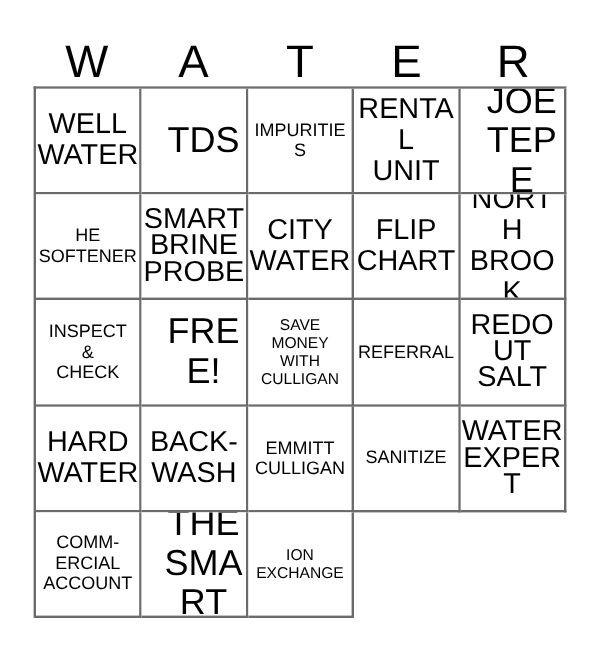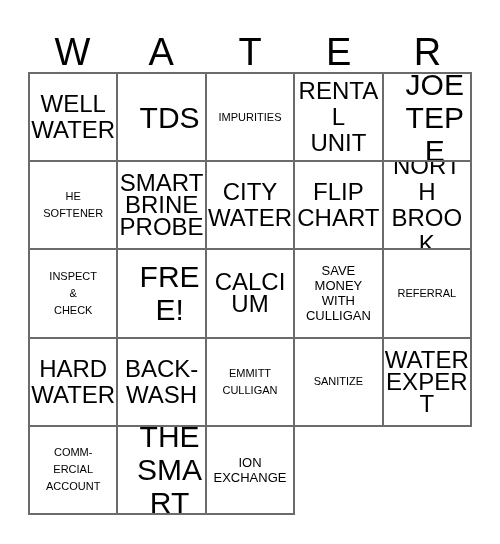--- a/index.html
+++ b/index.html
@@ -76,21 +76,21 @@
     width: 100%;
     white-space: pre-line;
     word-break: break-word;
     color: #000000;
   }
 
   
   .sz-xl .cell-text { font-size: 30px; line-height: 33px; padding-left: 16px; }
   .sz-lg .cell-text { font-size: 24px; line-height: 26px; }
   .sz-md .cell-text { font-size: 24px; line-height: 22px; }
-  .sz-sm .cell-text { font-size: 11px; line-height: 17px; }
+  .sz-sm .cell-text { font-size: 15px; line-height: 17px; }
   .sz-xs .cell-text { font-size: 13px; line-height: 15px; }
 </style>
 </head>
 <body>
 
 <div id="card">
 
   <div id="header-row">
     <div class="header-letter">W</div>
     <div class="header-letter">A</div>
@@ -143,33 +143,34 @@
 BROOK</span>
       </div>
     <div class="cell sz-sm">
         <span class="cell-text">INSPECT
 &amp;
 CHECK</span>
       </div>
     <div class="cell sz-xl">
         <span class="cell-text">FREE!</span>
       </div>
-    <div class="cell sz-md">
-        <span class="cell-text">CALCIUM</span>
-      </div>
     <div class="cell sz-xs">
         <span class="cell-text">SAVE
 MONEY
 WITH
 CULLIGAN</span>
       </div>
 
     <div class="cell sz-sm">
         <span class="cell-text">REFERRAL</span>
       </div>
+    <div class="cell sz-md">
+        <span class="cell-text">REDOUT
+SALT</span>
+      </div>
     <div class="cell sz-lg">
         <span class="cell-text">HARD
 WATER</span>
       </div>
     <div class="cell sz-lg">
         <span class="cell-text">BACK-
 WASH</span>
       </div>
     <div class="cell sz-sm">
         <span class="cell-text">EMMITT

